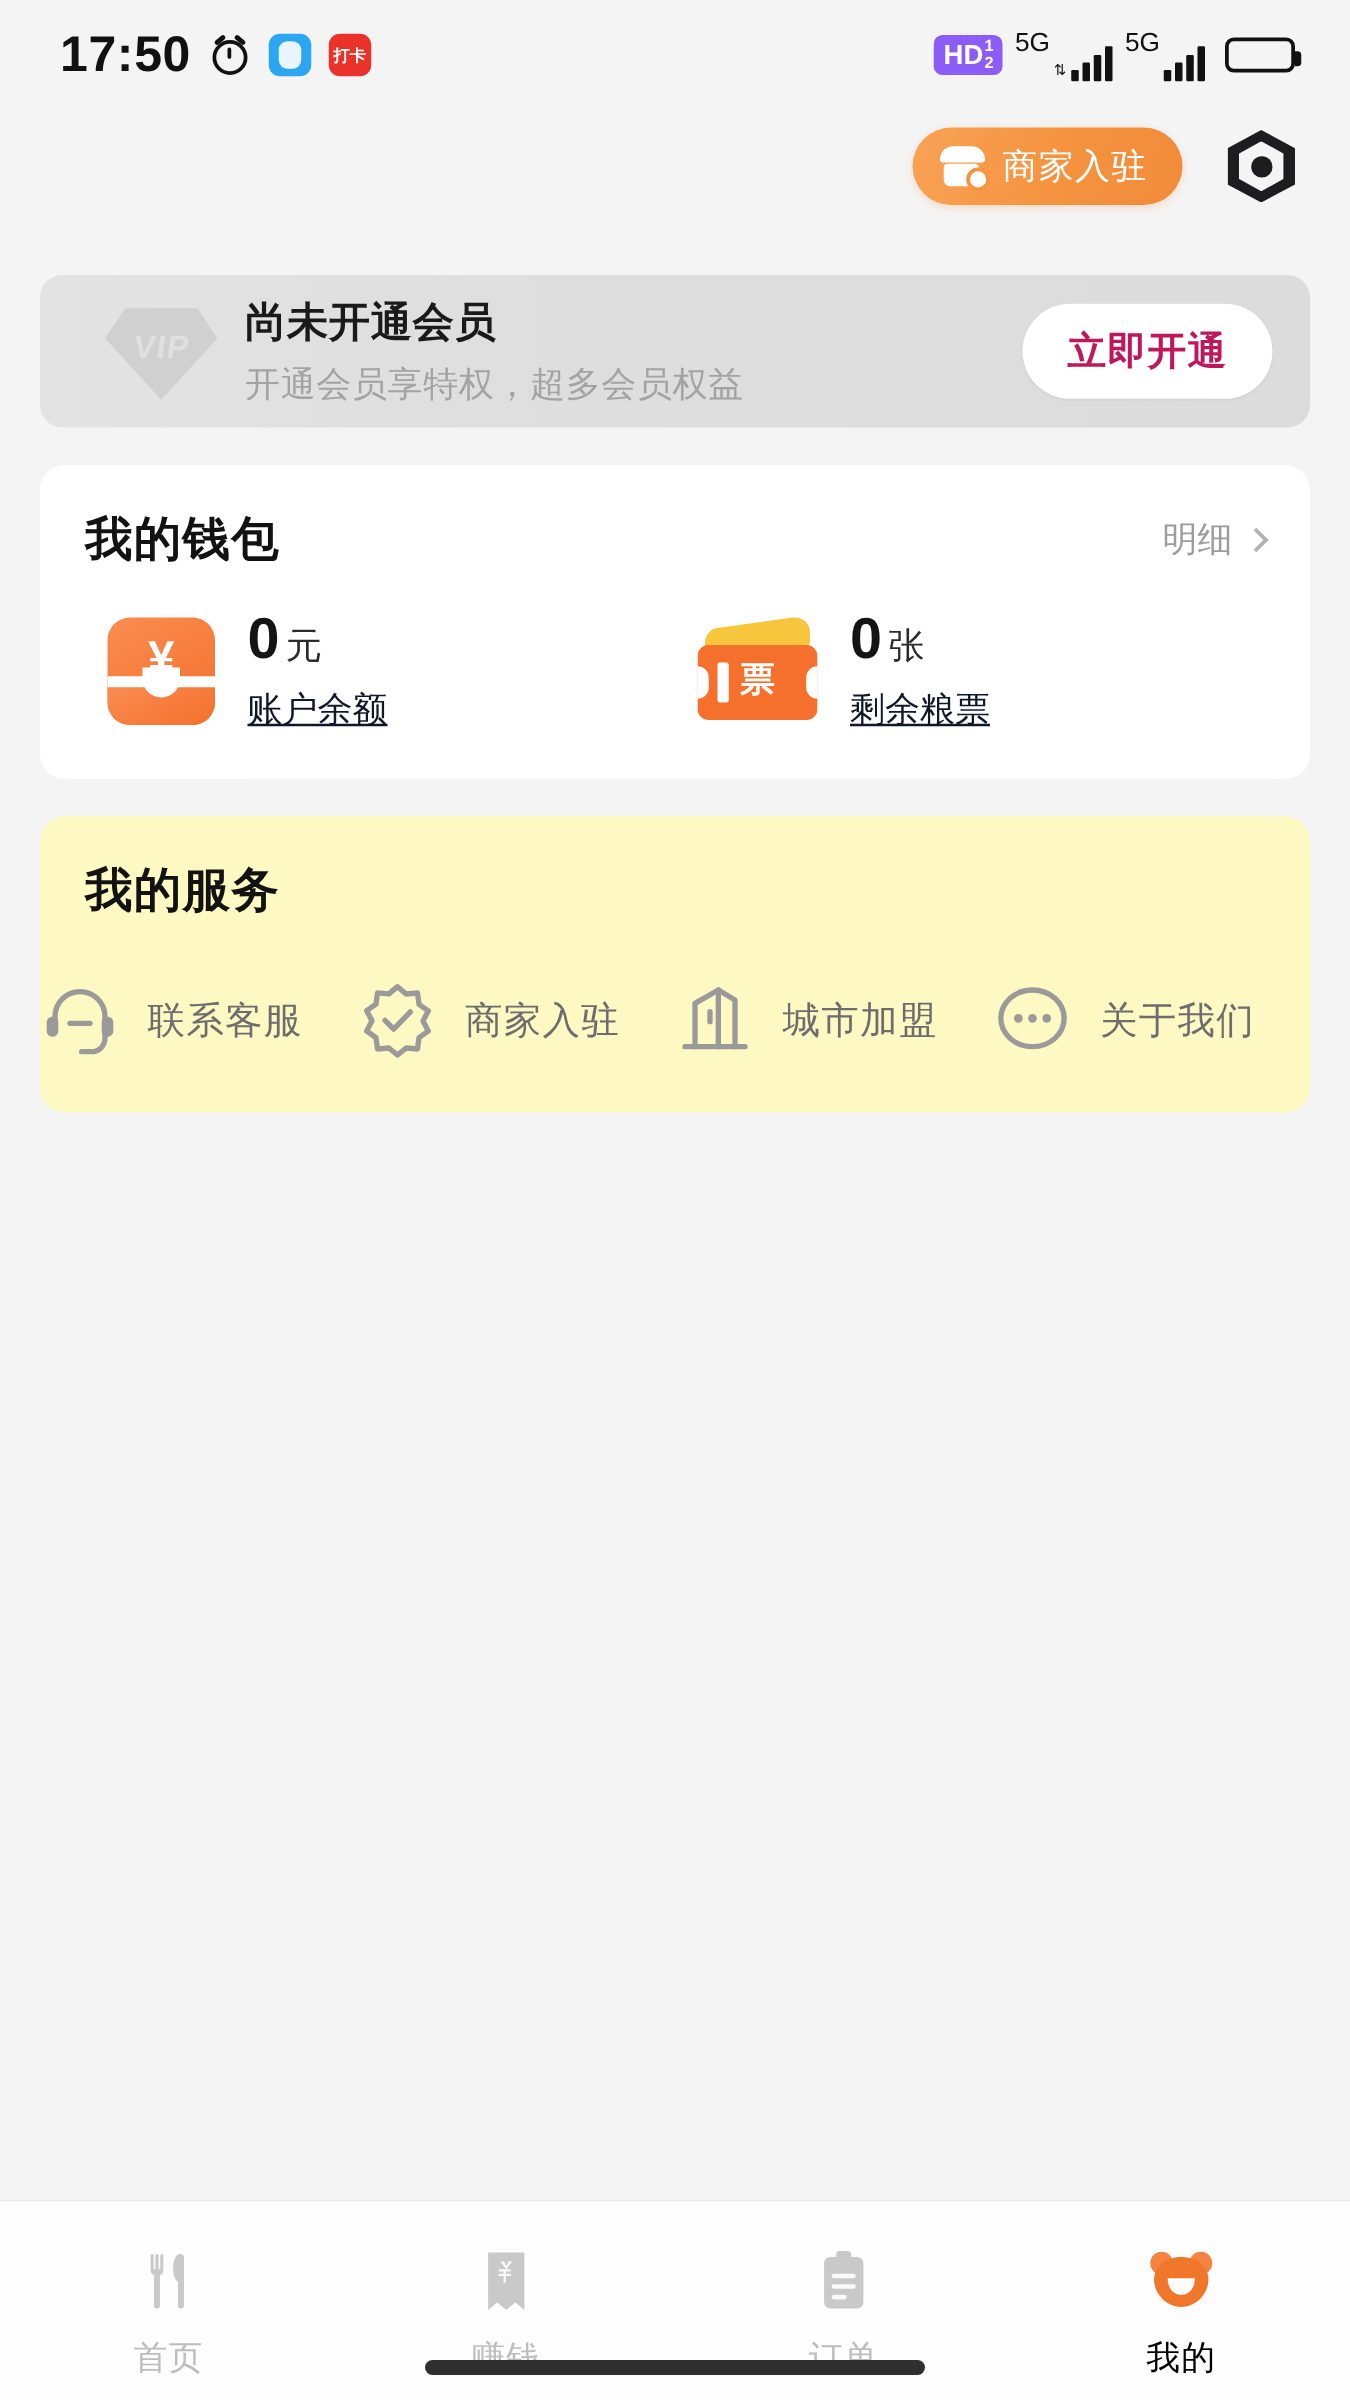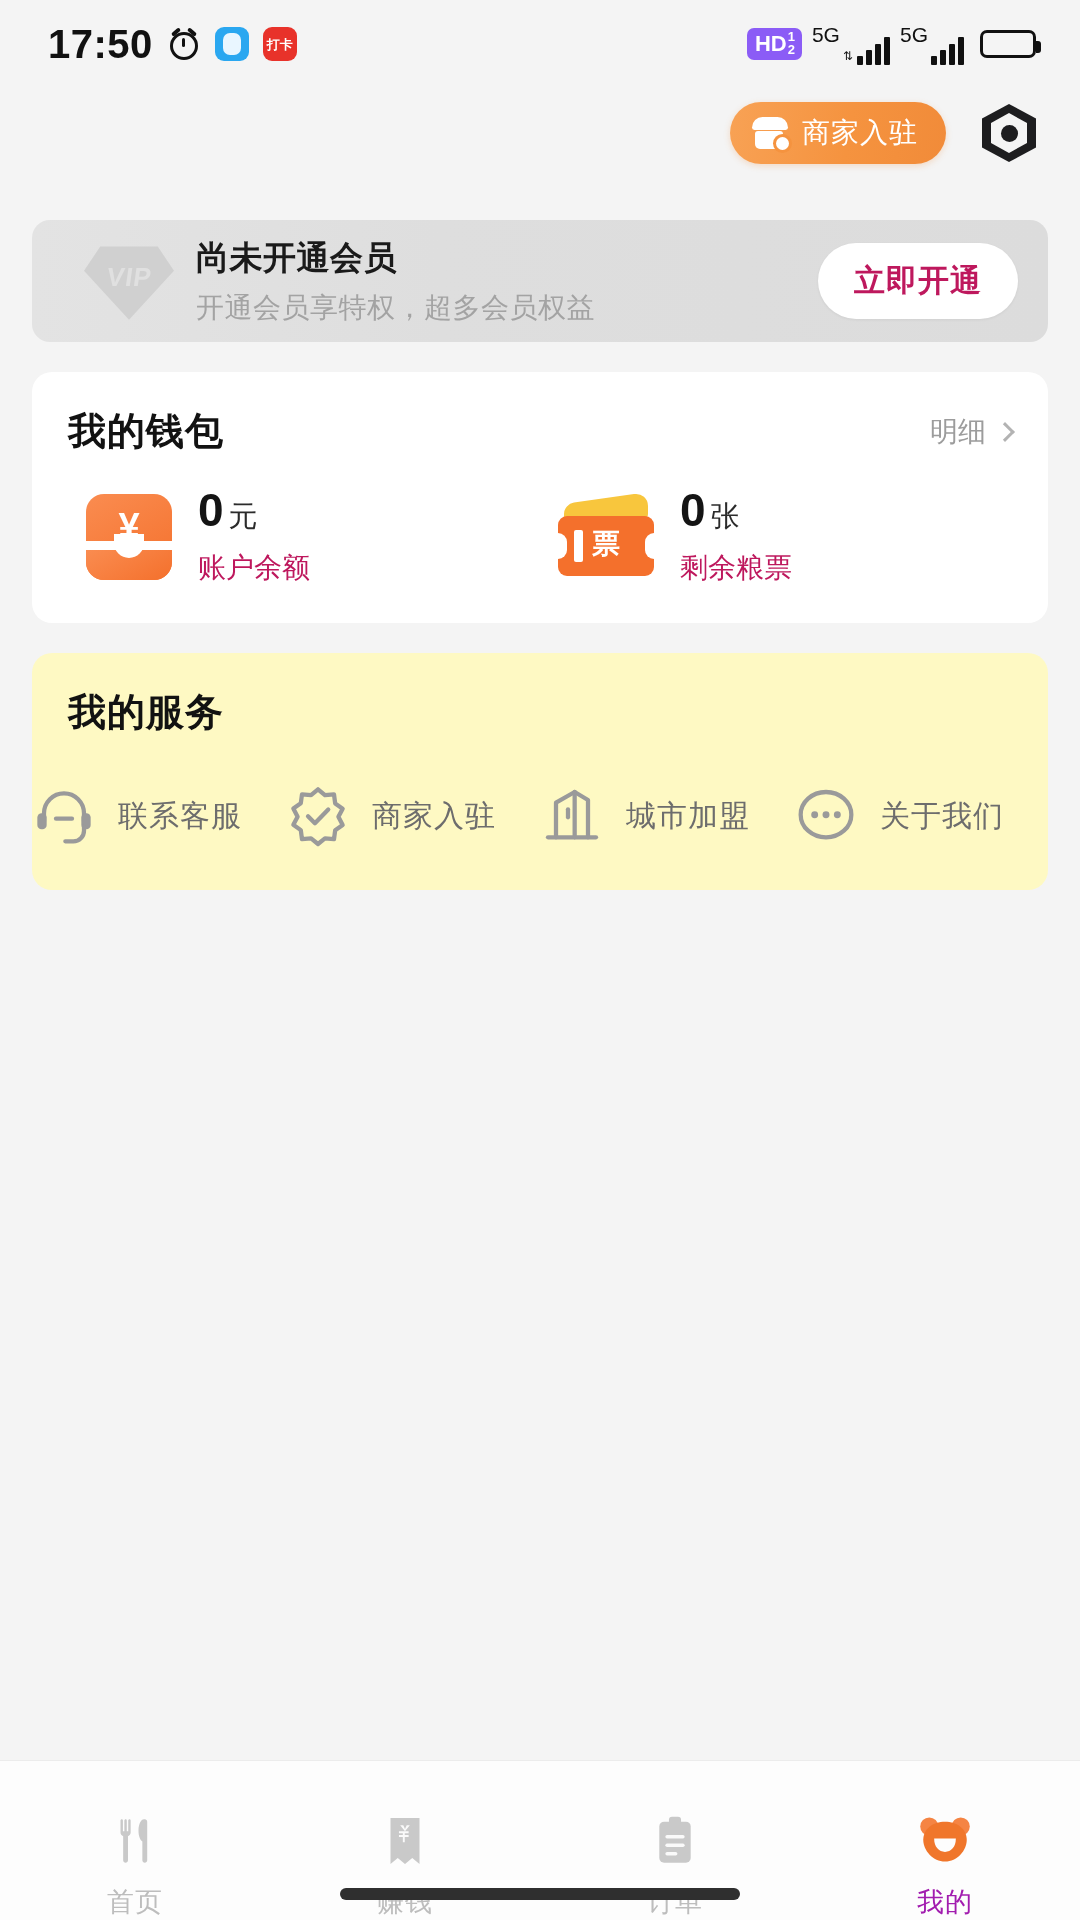--- a/index.html
+++ b/index.html
@@ -147,21 +147,21 @@
   .card-title { font-size:38px; font-weight:700; color:#121212; letter-spacing:1px; }
   .card-more { display:flex; align-items:center; gap:12px; font-size:28px; color:#9c9c9c; }
   .chev { width:14px; height:14px; border-right:3px solid #b3b3b3;
     border-top:3px solid #b3b3b3; transform:rotate(45deg); display:inline-block; }
   .wallet-row { display:flex; margin-top:30px; }
   .wallet-item { flex:1; display:flex; align-items:center; gap:26px;
     padding-left:18px; }
   .w-amount { display:flex; align-items:baseline; gap:5px; }
   .w-num { font-size:46px; font-weight:800; color:#141414; line-height:1; }
   .w-unit { font-size:29px; color:#2b2b2b; }
-  .w-label { font-size:28px; color:#be185d; margin-top:12px; }
+  .w-label { font-size:28px; color:#0f172a; margin-top:12px;text-decoration:underline; }
 
   .icon-yuan {
     width:86px; height:86px; border-radius:18px;
     background:linear-gradient(150deg,#fa8c50 0%,#f4702c 100%);
     position:relative; flex:0 0 auto; overflow:hidden;
   }
   .icon-yuan .yen { position:absolute; left:0; right:0; top:14px;
     text-align:center; color:#fff; font-size:38px; font-weight:800; line-height:1; }
   .icon-yuan .slot { position:absolute; left:0; right:0; bottom:0; height:30px;
     background:linear-gradient(150deg,#fa8c50 0%,#f4702c 100%); }
@@ -202,27 +202,27 @@
   .services-grid { display:flex; margin-top:46px; }
   .svc { flex:1; display:flex; flex-direction:row; align-items:center; gap:22px; }
   .svc-label { font-size:30px; color:#6d6d6d; letter-spacing:1px; }
   .svc-ico { width:64px; height:64px; color:#9a9a9a; }
   .svc-ico svg { width:100%; height:100%; display:block; }
 
   
   .bottom-nav {
     position:absolute; left:0; bottom:0; width:1080px; height:160px;
     background:#fdfdfd; border-top:1px solid #ececec;
-    display:flex; align-items:flex-end; padding-top:18px;
+    display:flex; align-items:center; padding-top:18px;
   }
   .nav-item { flex:1; display:flex; flex-direction:column; align-items:center; gap:14px; }
   .nav-ico { width:58px; height:58px; }
   .nav-ico svg { width:100%; height:100%; display:block; }
   .nav-label { font-size:27px; color:#bdbdbd; letter-spacing:1px; }
-  .nav-item.active .nav-label { color:#a21caf; }
+  .nav-item.active .nav-label { color:#000000; }
   .home-indicator {
     position:absolute; bottom:20px; left:50%; transform:translateX(-50%);
     width:400px; height:12px; background:#2f2f2f; border-radius:8px;
   }
 </style>
 </head>
 <body>
 
 <div class="phone">
 

